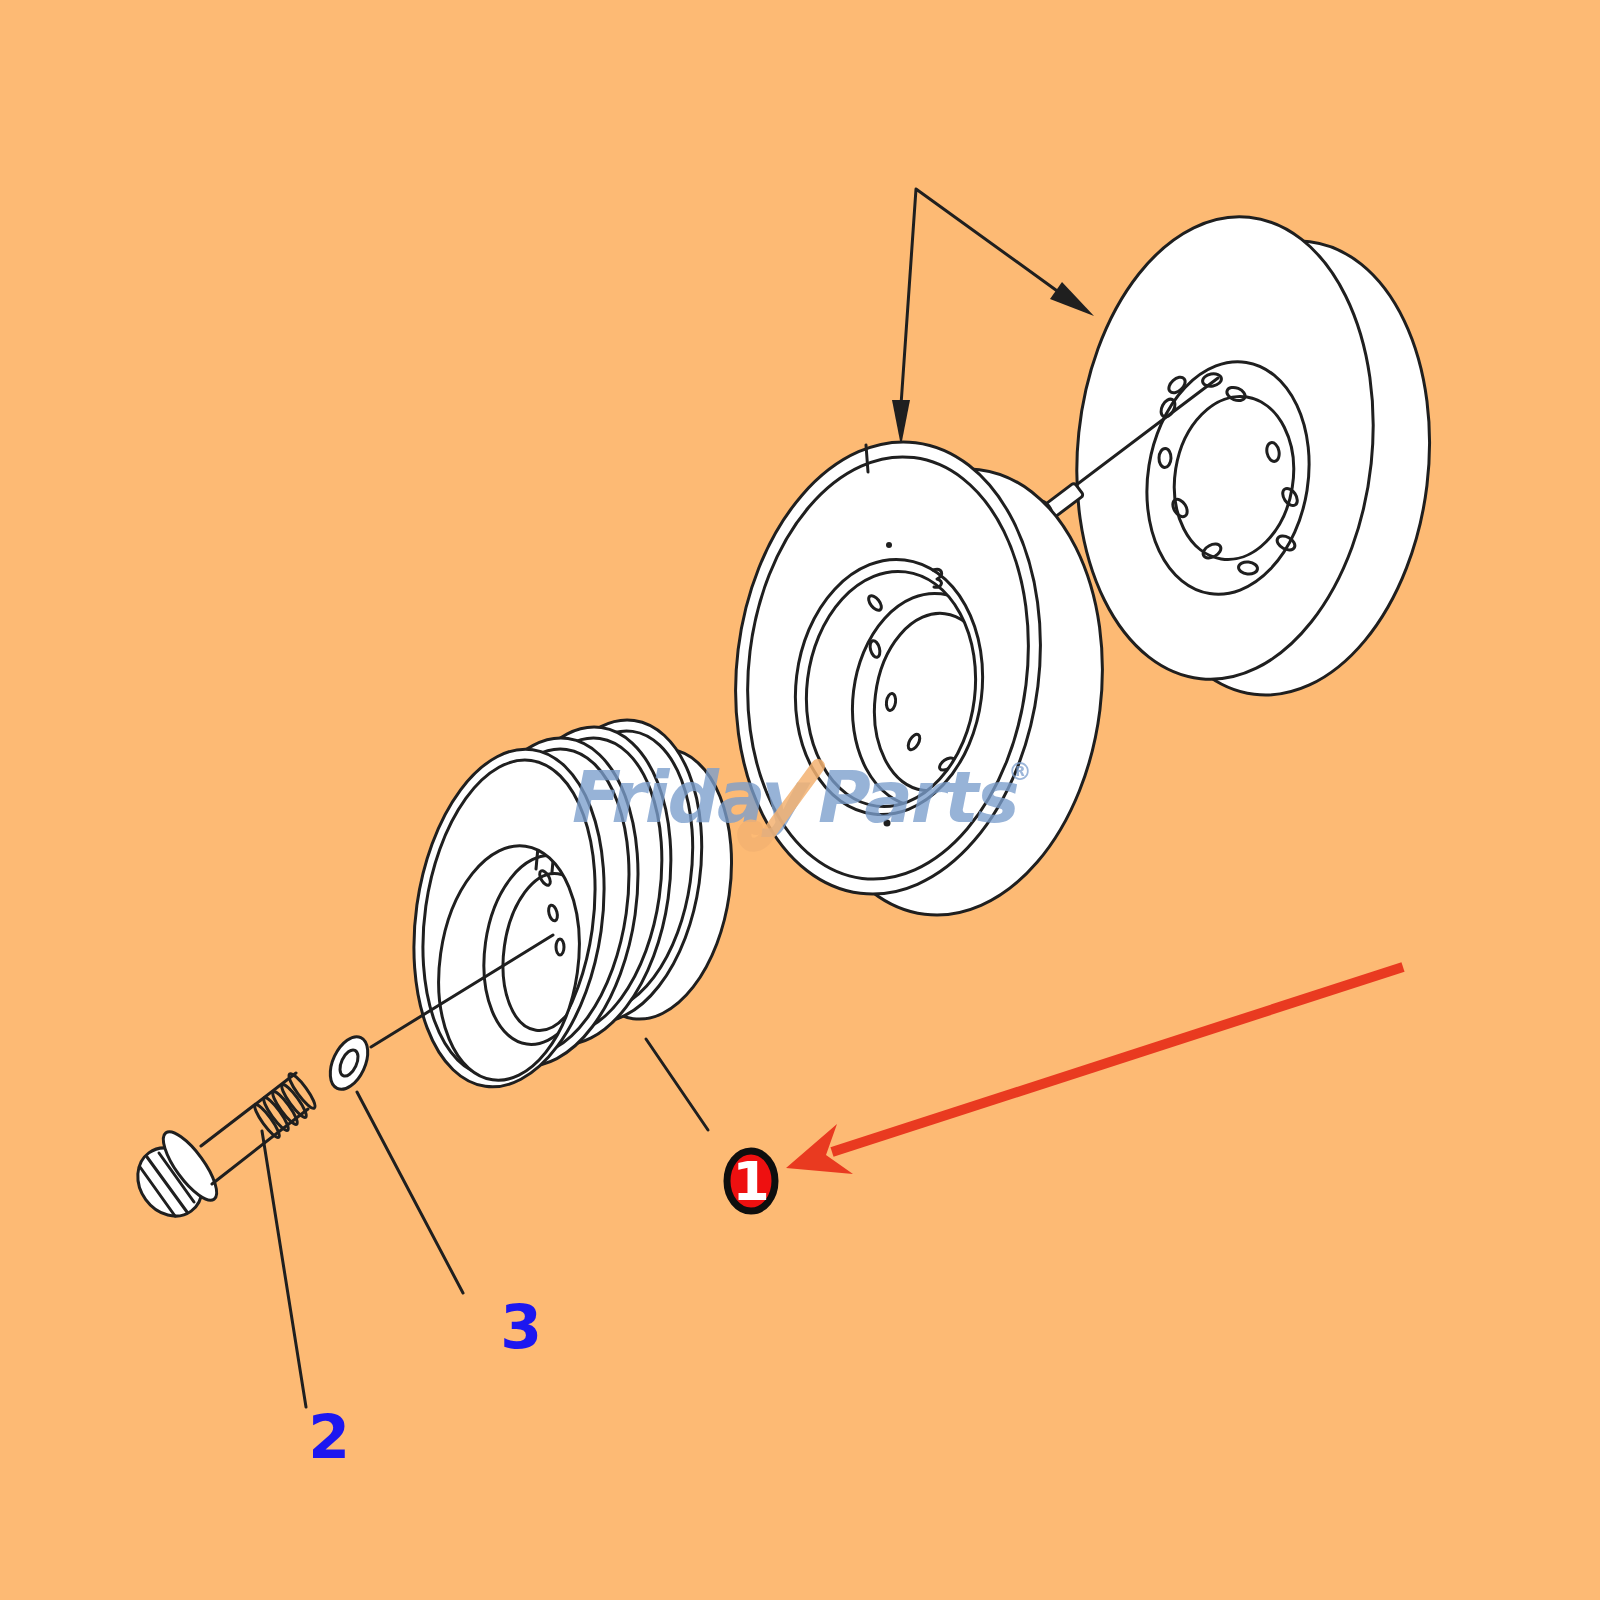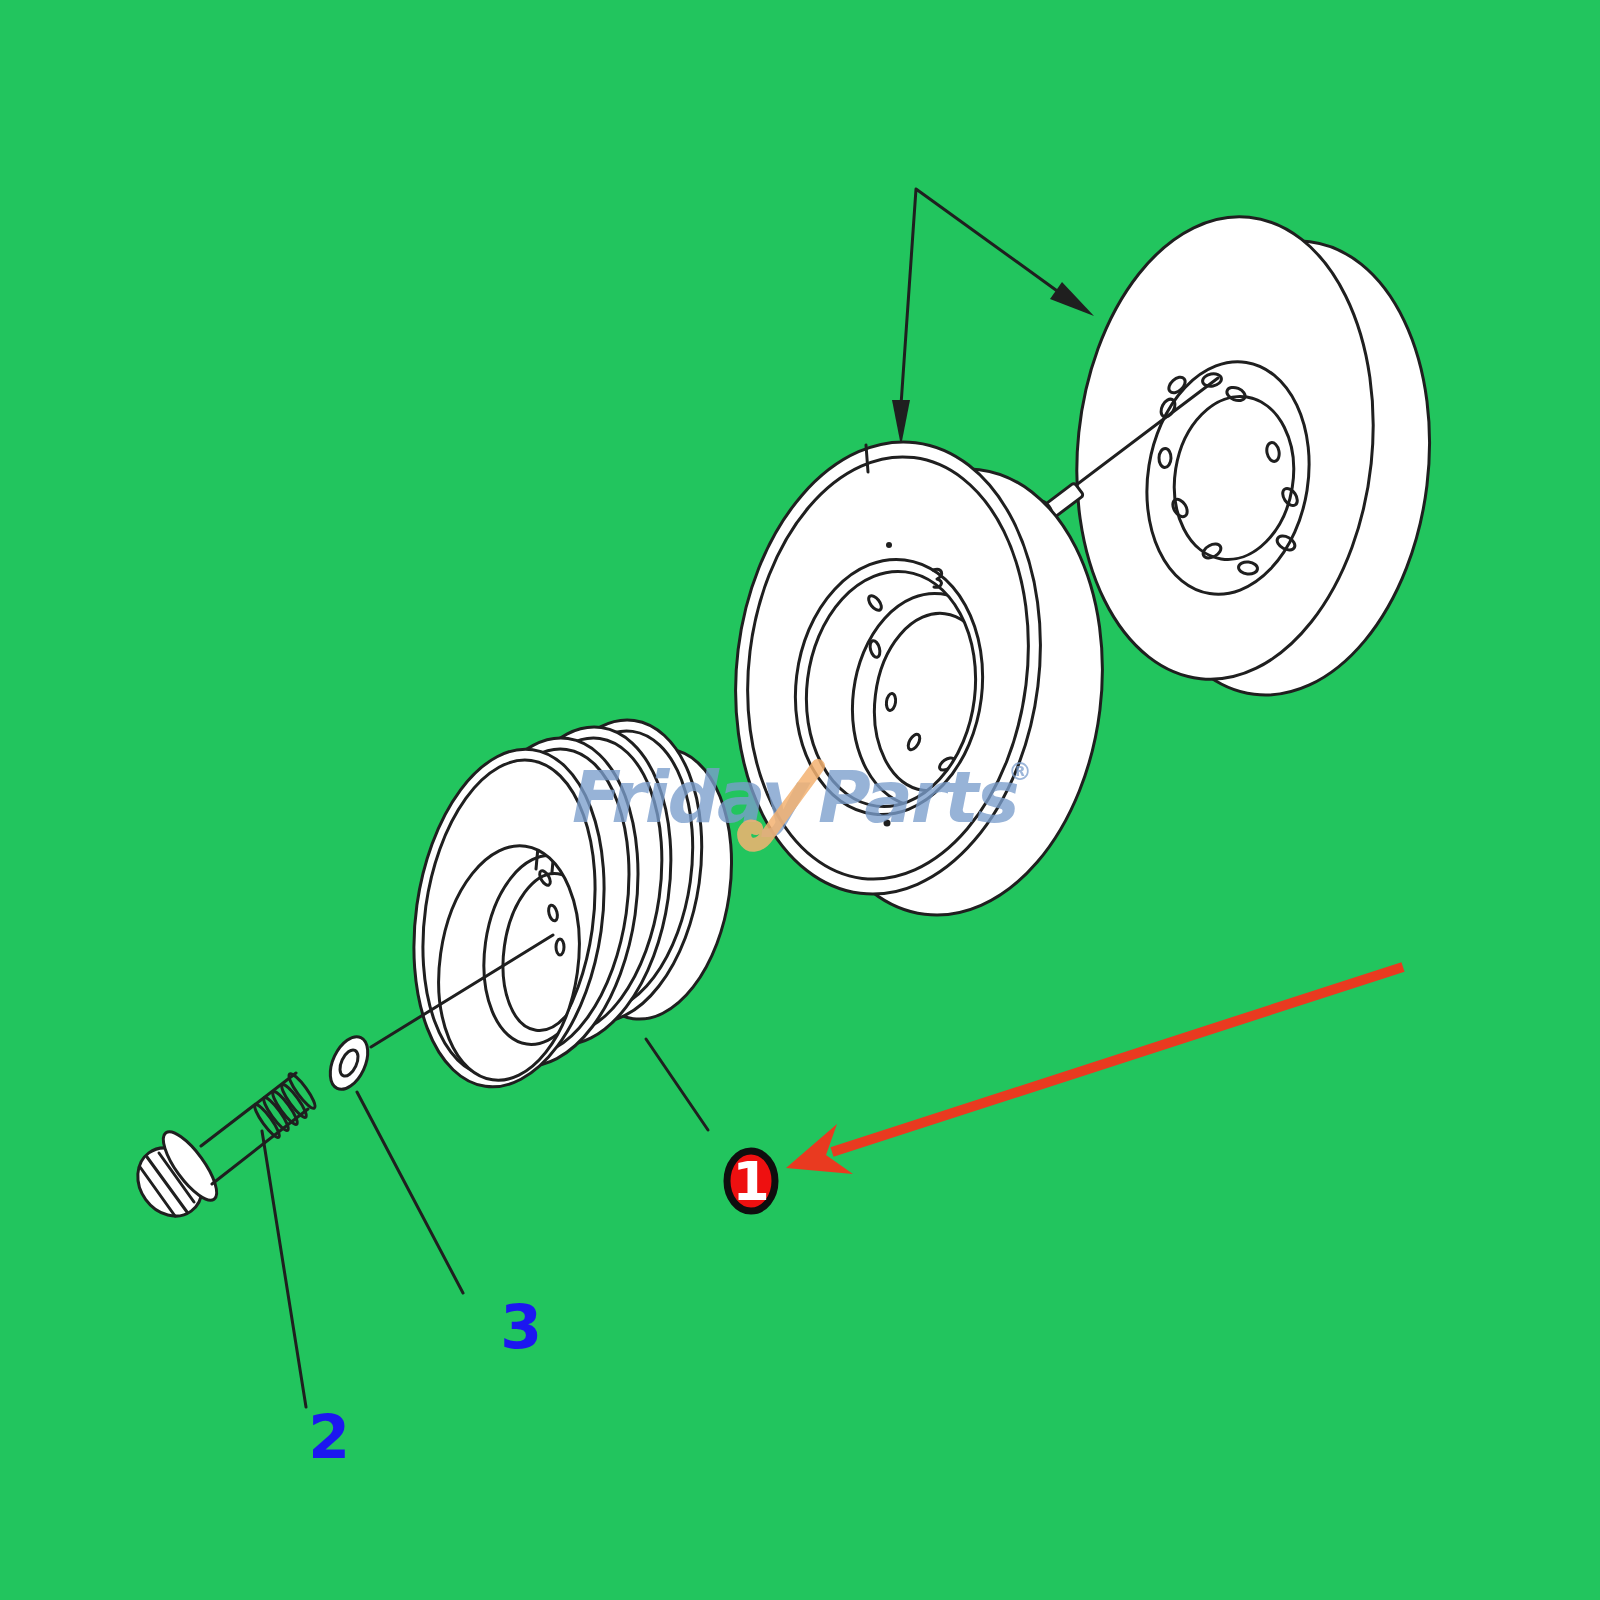--- a/index.html
+++ b/index.html
@@ -1,16 +1,16 @@
 <!DOCTYPE html>
 <html><head>
 <meta charset="utf-8">
 <style>
   html,body{margin:0;padding:0;background:#ffffff;}
-  .frame{position:relative;width:1600px;height:1600px;background:#22c55e;overflow:hidden;
+  .frame{position:relative;width:1600px;height:1600px;background:#fdba74;overflow:hidden;
          font-family:"DejaVu Sans", sans-serif;text-align:right;}
   svg{display:block;}
   .callout-label{font-family:"DejaVu Sans", sans-serif;font-weight:bold;font-size:60px;}
   .badge-digit{font-family:"DejaVu Sans", sans-serif;font-weight:bold;font-size:54px;}
   .wm-text{font-family:"DejaVu Sans", sans-serif;font-weight:bold;font-style:italic;
            font-size:72px;letter-spacing:-2px;opacity:0.78;}
   .wm-reg{font-family:"DejaVu Sans", sans-serif;font-weight:bold;font-size:24px;opacity:0.75;}
   .wm-swoosh{opacity:0.85;}
 </style>
 </head>

